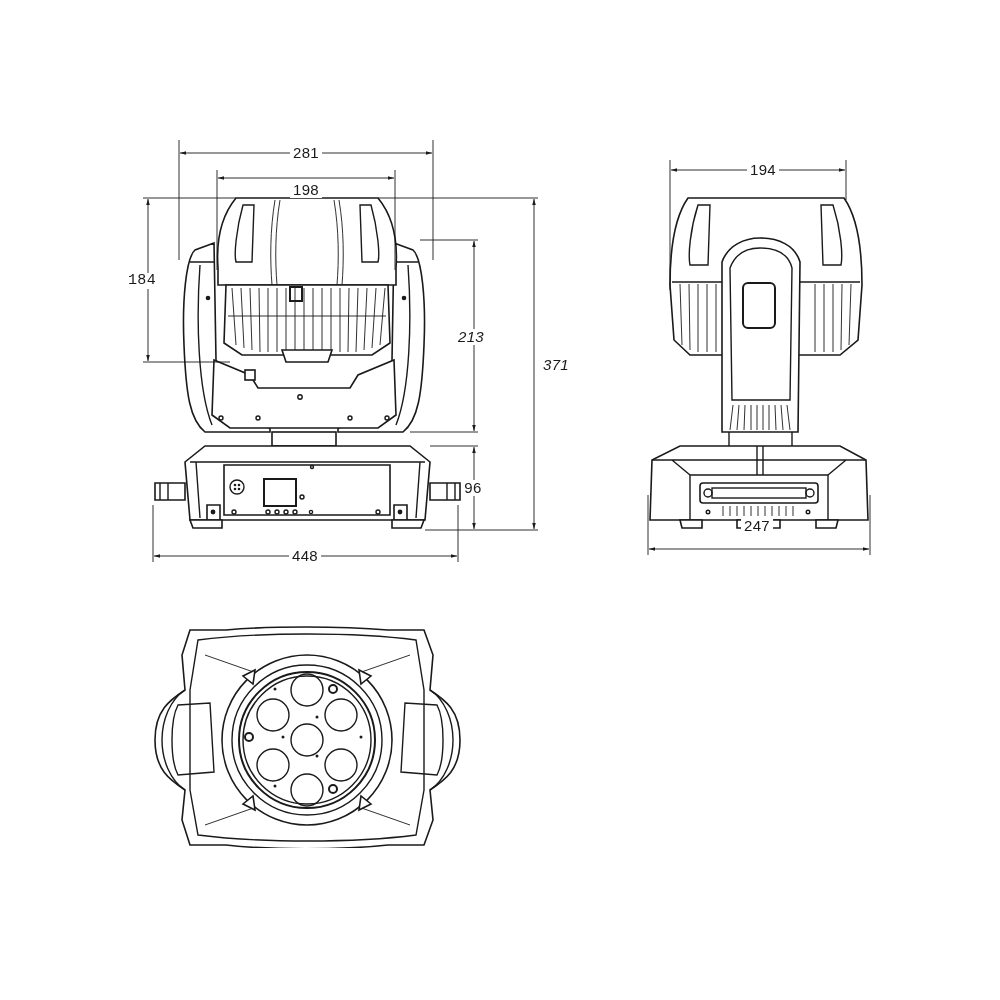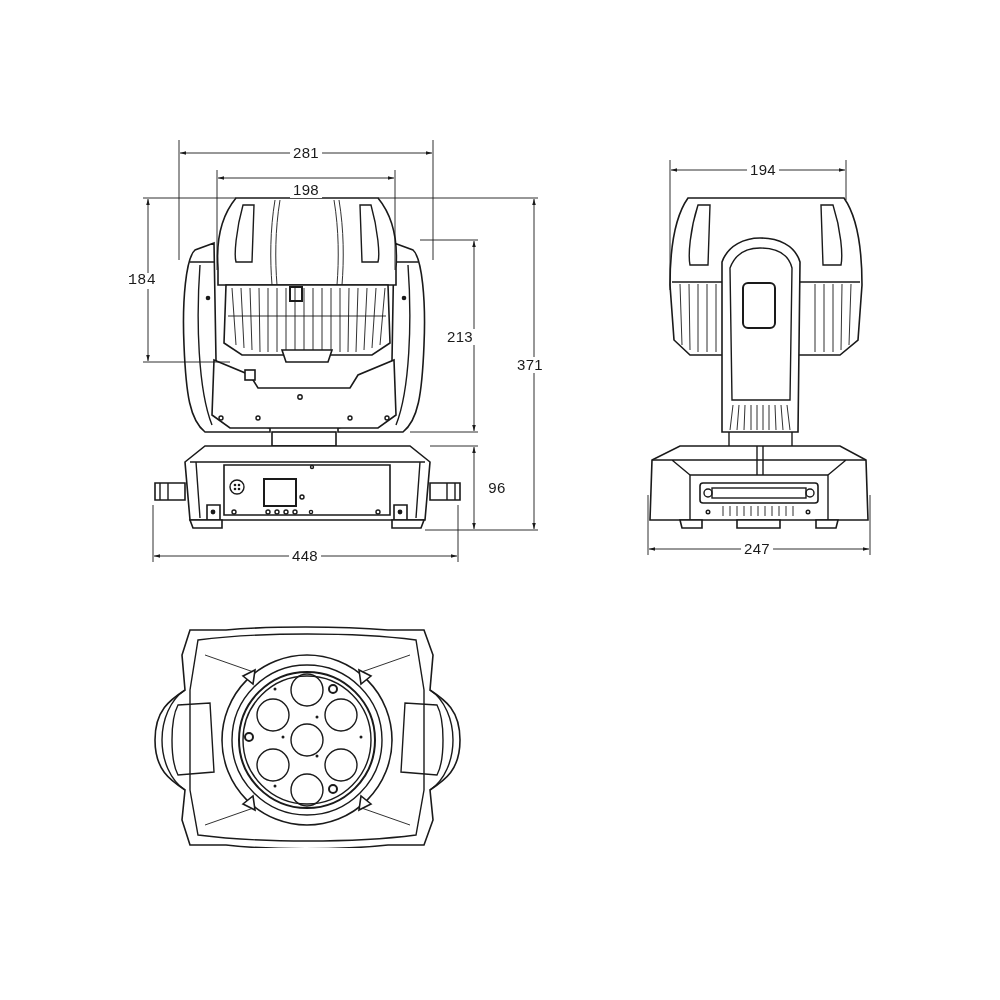--- a/index.html
+++ b/index.html
@@ -185,19 +185,19 @@
         <circle class="dot" cx="283" cy="737" r="1.5"></circle>
       <circle class="dot" cx="317" cy="717" r="1.5"></circle>
         <circle class="dot" cx="317" cy="756" r="1.5"></circle>
       <path class="fill" d="M243,676 L255,670 L253,684 Z M371,676 L359,670 L361,684 Z M243,804 L255,810 L253,796 Z M371,804 L359,810 L361,796 Z"></path>
     </g>
   </svg>
 
   <span class="lbl" style="left:306px;top:153px;">281</span>
   <span class="lbl" style="left:306px;top:190px;">198</span>
   <span class="lbl" style="left:142px;top:281px;font-family:Liberation Mono, monospace;">184</span>
-  <span class="lbl" style="left:460px;top:337px;">213</span>
-  <span class="lbl" style="left:530px;top:365px;">371</span>
-  <span class="lbl" style="left:497px;top:488px;">96</span>
+  <span class="lbl" style="left:471px;top:337px;font-style:italic;">213</span>
+  <span class="lbl" style="left:556px;top:365px;font-style:italic;">371</span>
+  <span class="lbl" style="left:473px;top:488px;">96</span>
   <span class="lbl" style="left:305px;top:556px;">448</span>
   <span class="lbl" style="left:755px;top:170px;margin-left:8px;">194</span>
-  <span class="lbl" style="left:757px;top:549px;">247</span>
+  <span class="lbl" style="left:757px;top:526px;">247</span>
 </div>
 
 </body></html>

